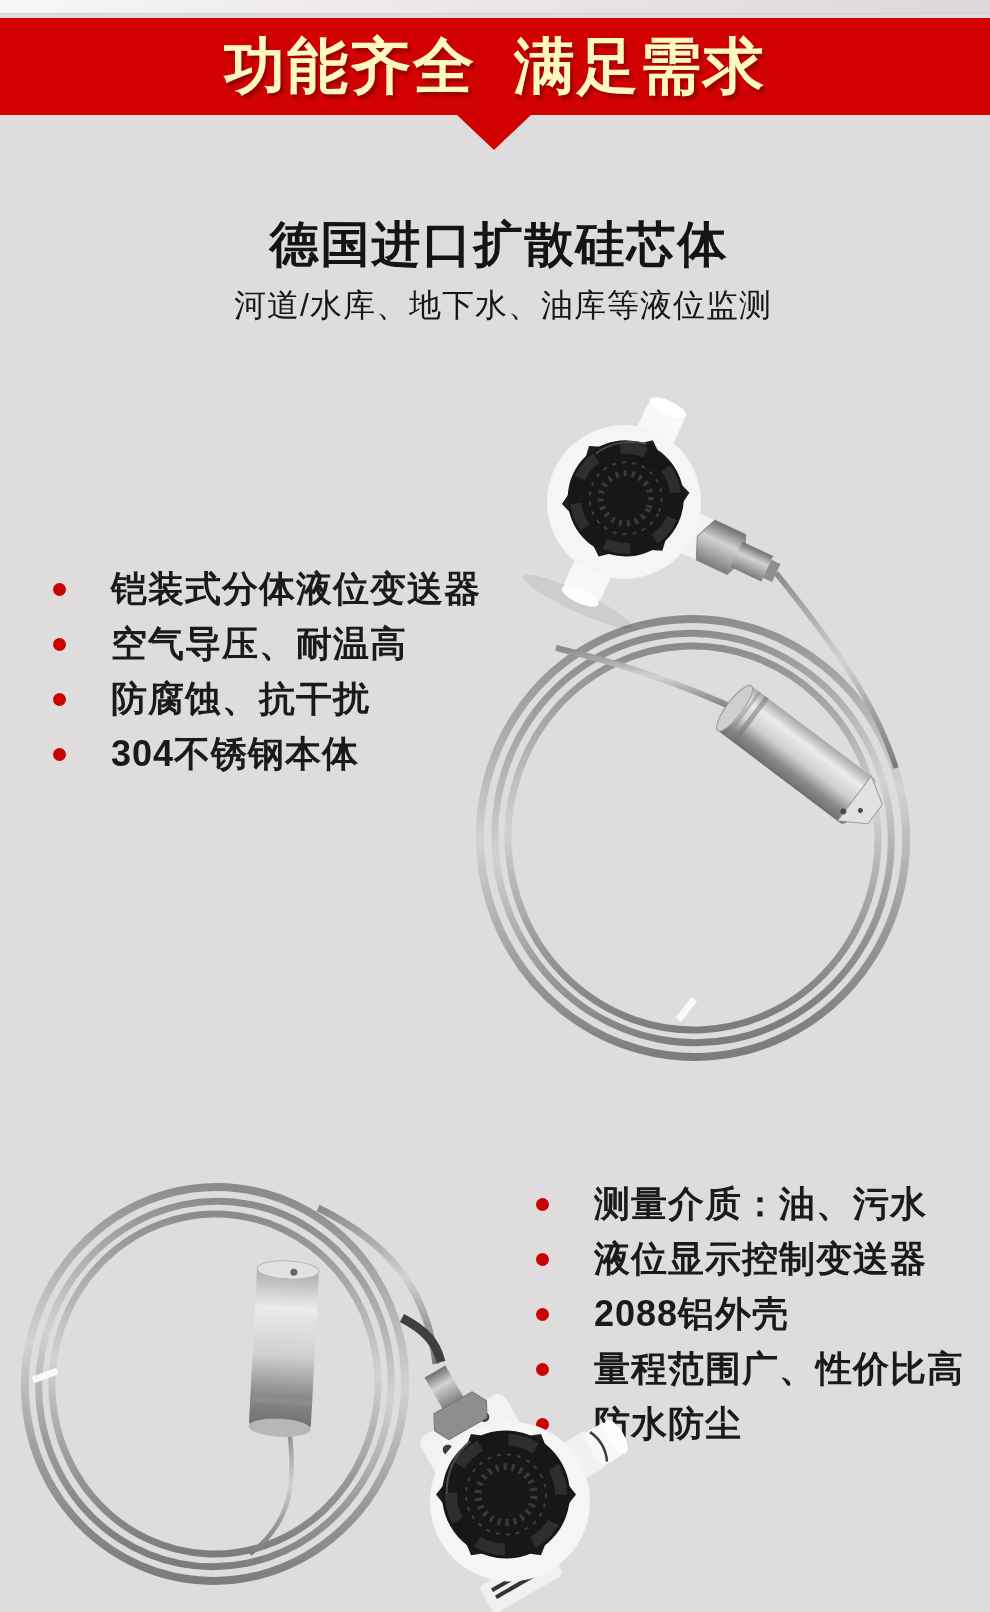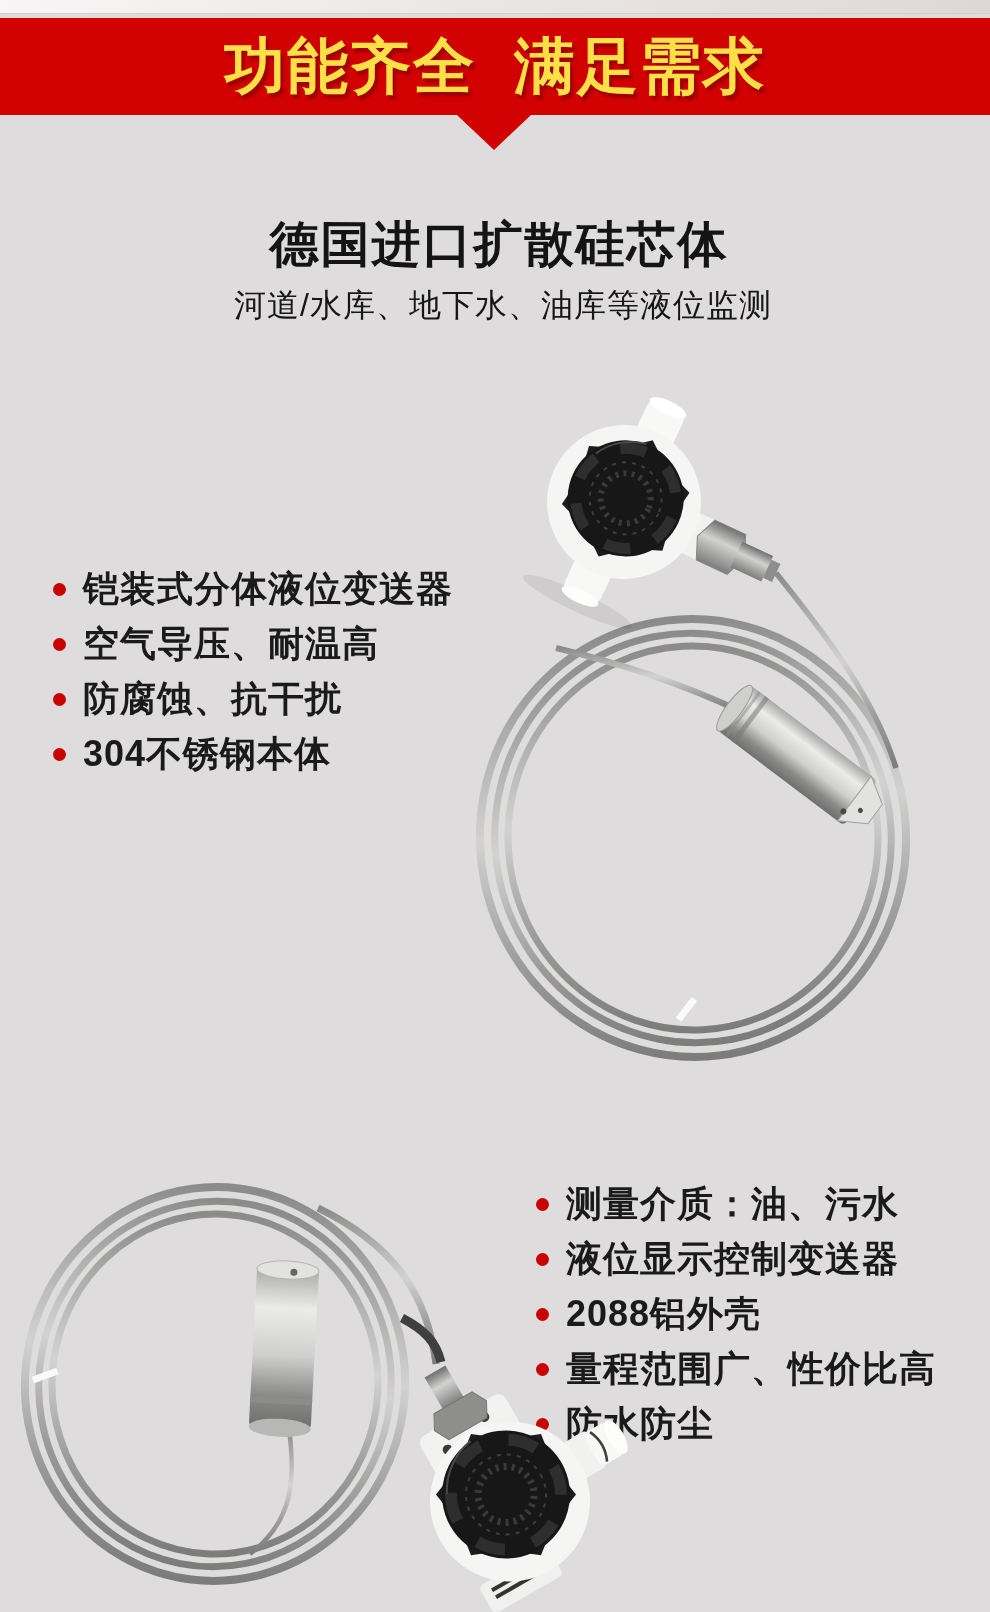--- a/index.html
+++ b/index.html
@@ -6,21 +6,21 @@
   body{font-family:"Liberation Sans", sans-serif;}
   .page{position:relative;width:990px;height:1612px;background:#dedcdc;overflow:hidden;}
 
   
   .top-strip{position:absolute;top:0;left:0;width:990px;height:13px;
     background:linear-gradient(90deg,#f7f5f5,#ded7d7);border-bottom:1px solid #d6cfcf;}
 
   
   .banner-bar{position:absolute;top:18px;left:0;width:990px;height:97px;background:#d20202;}
   .banner-title{position:absolute;top:0;left:0;width:100%;height:97px;line-height:97px;
-    text-align:center;color:#fde047;font-size:61px;font-weight:bold;letter-spacing:2px;
+    text-align:center;color:#fef9c3;font-size:61px;font-weight:bold;letter-spacing:2px;
     white-space:pre;text-shadow:3px 4px 3px rgba(90,0,0,.45);}
   .banner-pointer{position:absolute;top:115px;left:457px;width:0;height:0;
     border-left:37px solid transparent;border-right:37px solid transparent;
     border-top:35px solid #d20202;}
 
   
   .ribbon{position:absolute;top:18px;left:27px;width:123px;height:130px;background:#7a0e0e;
     clip-path:polygon(0 0,100% 0,100% 100%,50% 81%,0 100%);box-sizing:border-box;
     text-align:center;padding-top:14px;z-index:3;}
   .ribbon-number{font-family:"DejaVu Sans Mono", monospace;font-weight:bold;font-size:74px;
@@ -28,21 +28,21 @@
 
   
   .intro-title{position:absolute;top:212px;left:4px;width:100%;text-align:center;
     font-size:49px;font-weight:700;color:#141414;letter-spacing:2px;margin:0;}
   .intro-subtitle{position:absolute;top:276px;left:0;width:100%;text-align:center;
     font-size:32px;font-weight:500;color:#161616;letter-spacing:1px;margin:8px;}
 
   
   .features{position:absolute;list-style:none;margin:0;padding:0;}
   .features li{height:55px;display:flex;align-items:center;font-size:36px;font-weight:700;
-    color:#1a1a1a;letter-spacing:1px;white-space:pre;}
+    color:#1a1a1a;letter-spacing:1px;white-space:pre;gap:28px;}
   .dot{width:13px;height:13px;border-radius:50%;background:#c90303;margin-right:17px;flex:none;}
   .features-1{left:53px;top:562px;}
   .features-2{left:536px;top:1177px;}
 
   .product-photo{position:absolute;}
   .photo-1{left:420px;top:380px;}
   .photo-2{left:0;top:1140px;}
 </style>
 </head>
 <body>

